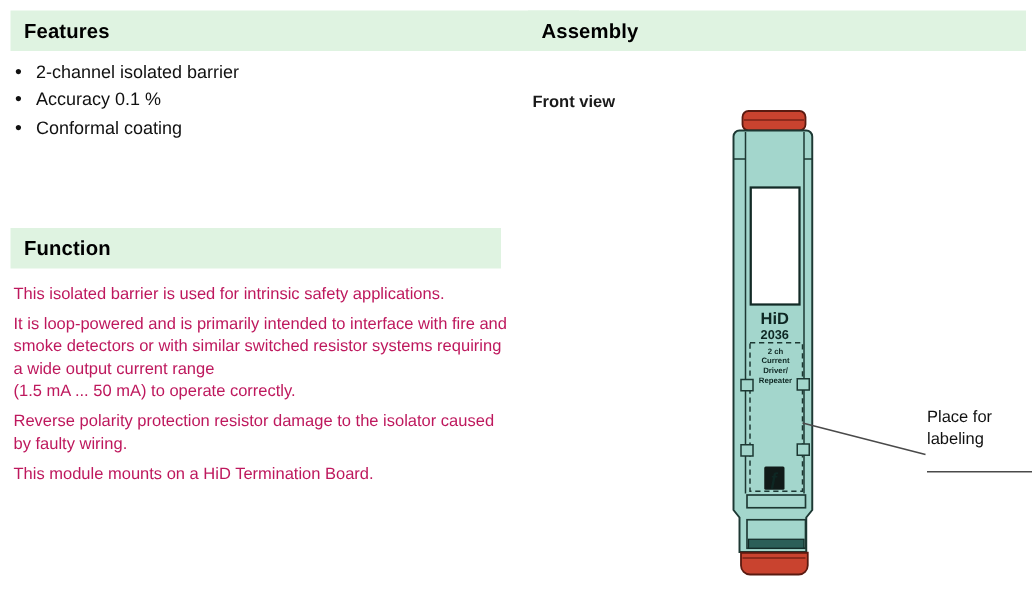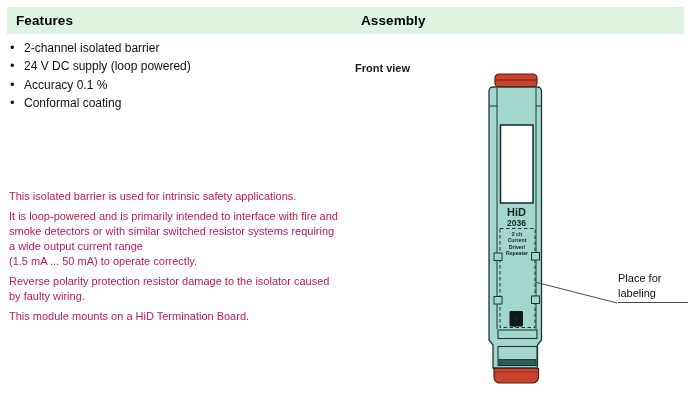--- a/index.html
+++ b/index.html
@@ -24,38 +24,40 @@
   .function-text p{margin:0 0 4.5px 0;font-size:11px;line-height:15.2px;
                    white-space:pre-line;color:#be185d;}
 
   
   .front-view-label{position:absolute;left:355px;top:62px;font-size:11px;font-weight:bold;color:#1a1a1a;}
   .module-svg{position:absolute;left:484px;top:72px;}
   .module-svg text{font-family:"Liberation Sans",sans-serif;font-weight:bold;
                    text-anchor:middle;fill:#0e2723;}
   .leader-svg{position:absolute;left:0;top:0;pointer-events:none;}
   .callout{position:absolute;left:618px;top:271px;width:70px;font-size:11px;
-           line-height:14.5px;color:#111;border-bottom:1px solid #4a4a4a;padding-bottom:2px;}
+           line-height:14.5px;color:#111;border-bottom:1px solid #4a4a4a;padding-bottom:14px;}
 </style>
 </head>
 <body>
 
 <div class="page">
 
   <div class="section-bar" id="features-bar" style="background-color:#dff3e1">
     <span class="section-title">Features</span>
   </div>
 
   <ul class="features-list">
     <li><span>2-channel isolated barrier</span></li>
-    <li><span>24 V DC supply (loop powered)</span></li>
     <li><span>Accuracy 0.1 %</span></li>
     <li><span>Conformal coating</span></li>
   </ul>
 
+  <div class="section-bar" id="function-bar" style="background-color:#dff3e1">
+    <span class="section-title">Function</span>
+  </div>
 
   <div class="function-text">
     <p>This isolated barrier is used for intrinsic safety applications.</p>
     <p>It is loop-powered and is primarily intended to interface with fire and smoke detectors or with similar switched resistor systems requiring a wide output current range
 (1.5 mA ... 50 mA) to operate correctly.</p>
     <p>Reverse polarity protection resistor damage to the isolator caused by faulty wiring.</p>
     <p>This module mounts on a HiD Termination Board.</p>
   </div>
 
   <div class="section-bar" id="assembly-bar" style="background-color:#dff3e1">

